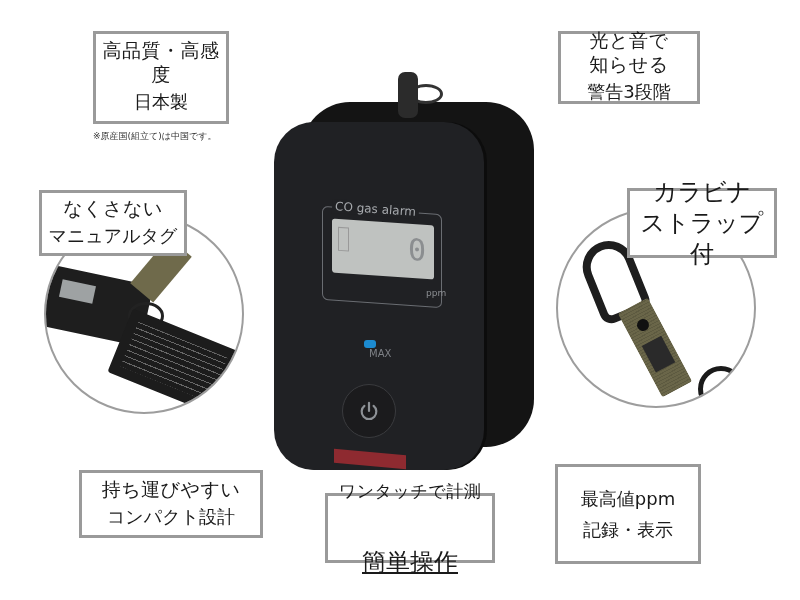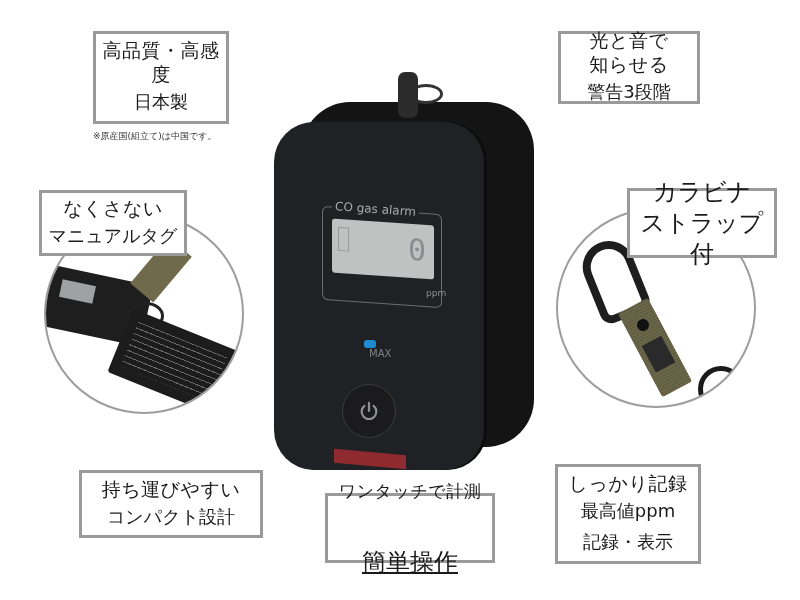--- a/index.html
+++ b/index.html
@@ -121,16 +121,15 @@
   <div class="light">持ち運びやすい</div>
   <div class="bold">コンパクト設計</div>
 </div>
 
 <div class="box" style="left:325px;top:493px;width:170px;height:70px;gap:44px;">
   <div class="light" style="font-size:17px;">ワンタッチで計測</div>
   <div class="bold" style="font-weight:normal;font-size:24px;text-decoration:underline;">簡単操作</div>
 </div>
 
 <div class="box" style="left:555px;top:464px;width:146px;height:100px;">
-  <div class="light">しっかり記録</div>
   <div class="bold">最高値ppm</div>
   <div class="bold">記録・表示</div>
 </div>
 
 </body></html>

